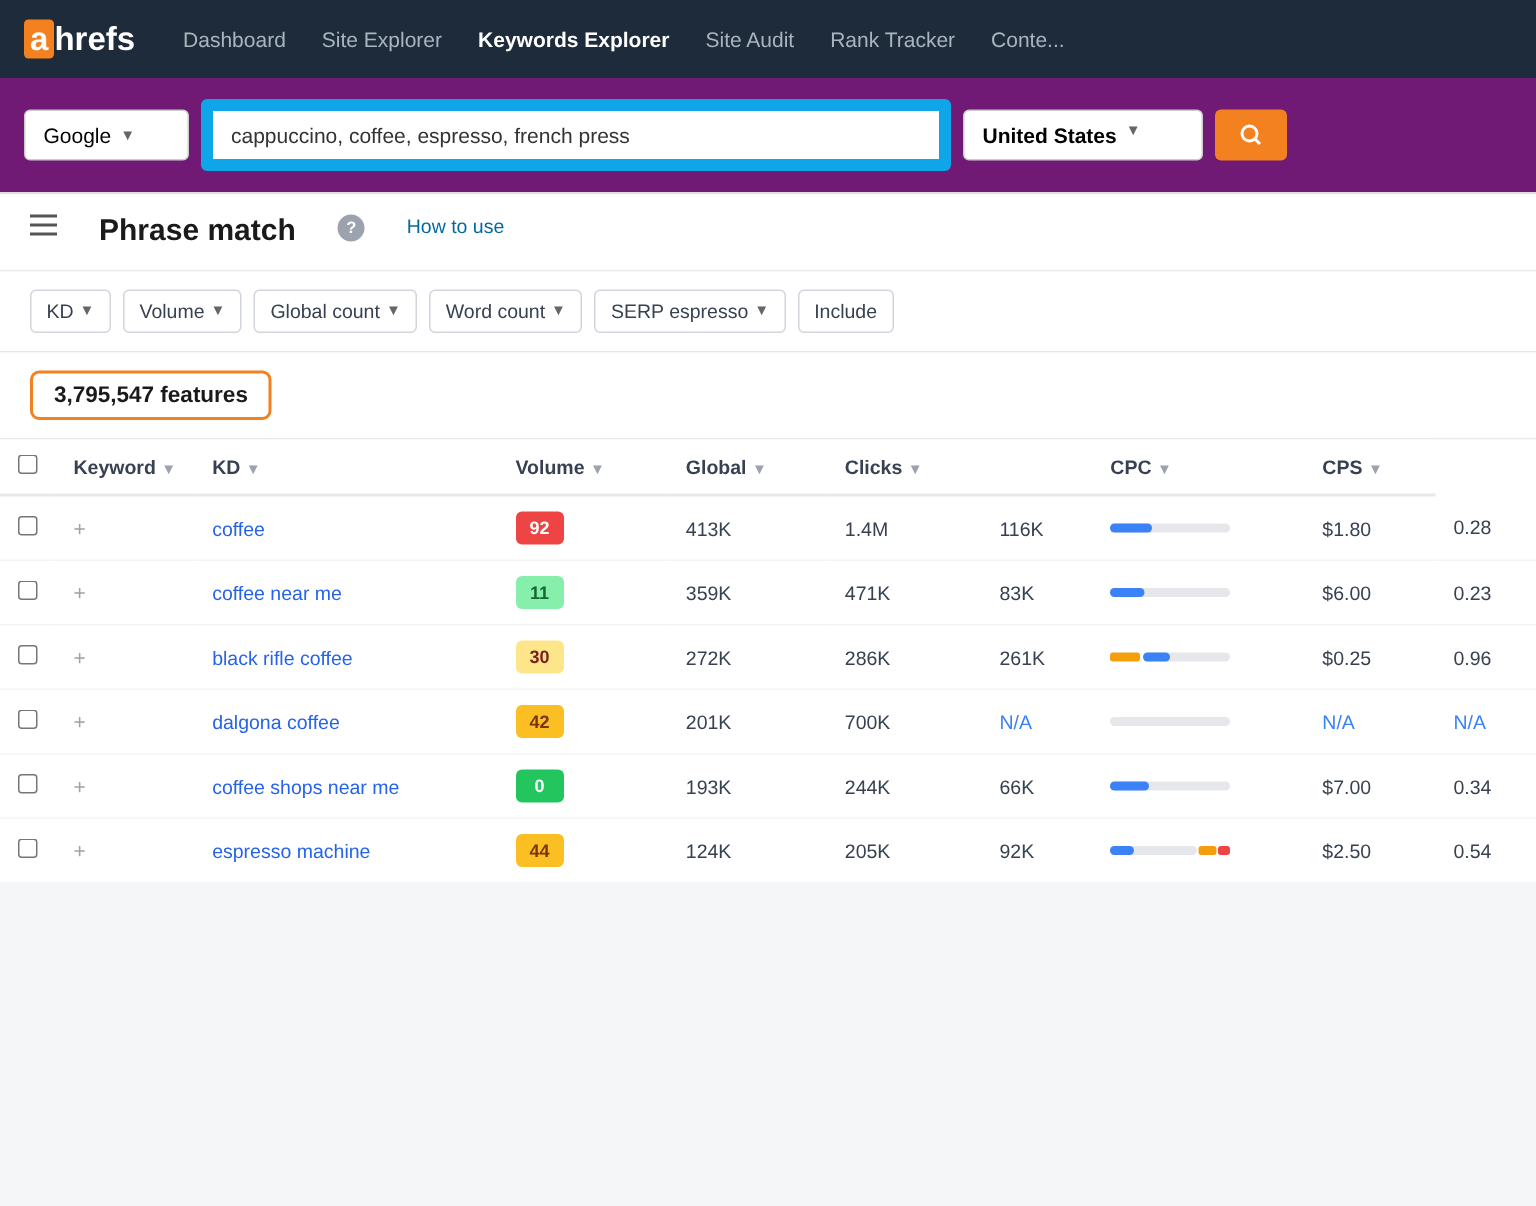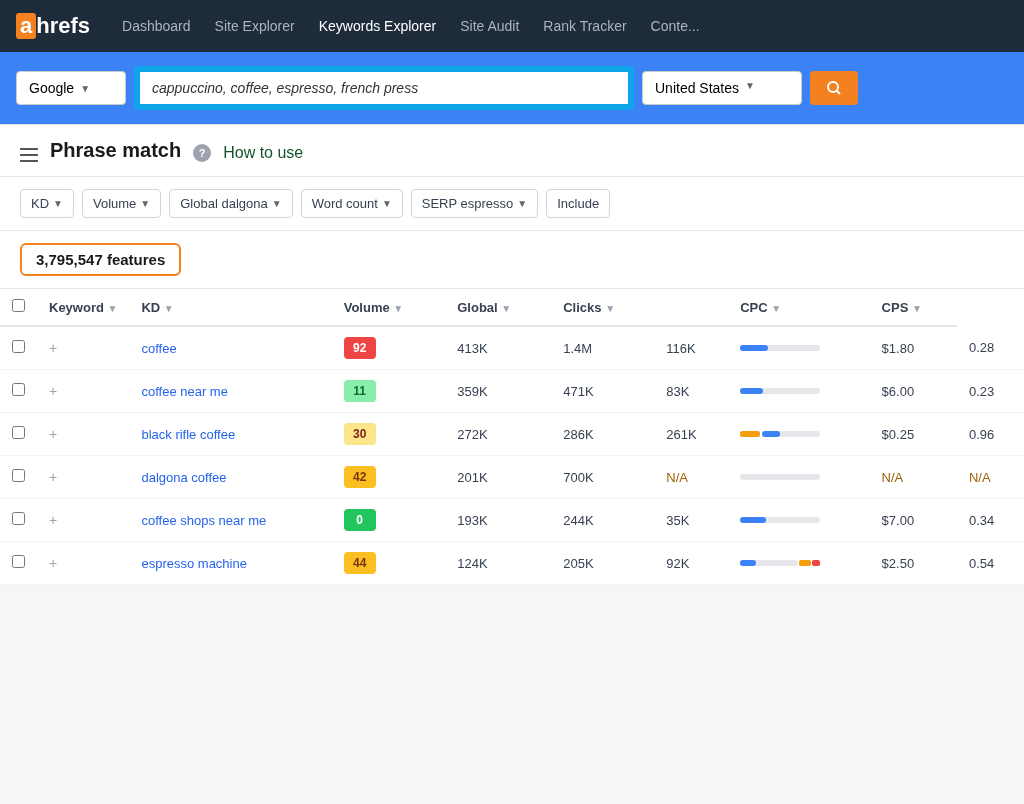--- a/index.html
+++ b/index.html
@@ -29,81 +29,81 @@
       line-height: 1;
     }
     .logo-hrefs { color: white; font-weight: 700; font-size: 22px; }
     .nav-item {
       color: #aab4be;
       font-size: 14px;
       cursor: pointer;
       padding: 4px 0;
       white-space: nowrap;
     }
-    .nav-item.active { color: white; font-weight: 400; }
+    .nav-item.active { color: white; font-weight: 700; }
 
     
     .search-bar {
-      background: #3b82f6;
+      background: #701a75;
       padding: 14px 16px;
       display: flex;
       align-items: center;
       gap: 8px;
       border-bottom: 1px solid #e0e0e0;
     }
     .search-engine-select {
       display: flex; align-items: center; gap: 6px;
       background: white; border: 1px solid #ccc; border-radius: 4px;
       padding: 8px 12px; cursor: pointer; font-size: 14px;
       min-width: 110px;
     }
     .search-engine-select span { flex: 1; }
     .chevron-down { font-size: 10px; color: #666; }
 
     .search-input-wrap {
       flex: 1;
-      border: 6px solid #0ea5e9;
+      border: 8px solid #0ea5e9;
       border-radius: 4px;
       background: white;
       padding: 8px 12px;
       font-size: 14px;
       color: #333;
       max-width: 500px;
-      font-style: italic;
     }
 
     .country-select {
       display: flex; align-items: flex-start; gap: 6px;
       background: white; border: 1px solid #ccc; border-radius: 4px;
       padding: 8px 12px; cursor: pointer; font-size: 14px;
       min-width: 160px;
+      font-weight: bold;
     }
 
     .search-btn {
       background: #f48120; border: none; border-radius: 4px;
       padding: 9px 16px; cursor: pointer; color: white; font-size: 16px;
       display: flex; align-items: center; justify-content: center;
     }
 
     
     .phrase-match-header {
       background: white;
       padding: 14px 20px;
-      display: flex; align-items: flex-end; gap: 12px;
+      display: flex; align-items: flex-start; gap: 28px;
       border-bottom: 1px solid #e5e7eb;
     }
     .hamburger { display: flex; flex-direction: column; gap: 4px; cursor: pointer; }
     .hamburger span { width: 18px; height: 2px; background: #555; display: block; }
     .phrase-match-title { font-size: 20px; font-weight: 700; color: #1a1a1a; }
     .help-icon {
       width: 18px; height: 18px; border-radius: 50%; background: #9ca3af;
       color: white; font-size: 11px; display: flex; align-items: center; justify-content: center;
       cursor: pointer; font-weight: 700;
     }
-    .how-to-use { color: #14532d; font-size: 16px; cursor: pointer; }
+    .how-to-use { color: #0369a1; font-size: 13px; cursor: pointer; }
 
     
     .filters-bar {
       background: white;
       padding: 12px 20px;
       display: flex; align-items: center; gap: 8px;
       border-bottom: 1px solid #e5e7eb;
     }
     .filter-btn {
       display: flex; align-items: center; gap: 4px;
@@ -151,21 +151,21 @@
       display: inline-flex; align-items: center; justify-content: center;
       width: 32px; height: 22px; border-radius: 4px;
       font-size: 12px; font-weight: 700; color: white;
     }
     .kd-red { background: #ef4444; }
     .kd-green-light { background: #86efac; color: #166534; }
     .kd-yellow { background: #fde68a; color: #7f1d1d; }
     .kd-yellow-mid { background: #fbbf24; color: #78350f; }
     .kd-green-dark { background: #22c55e; color: white; }
 
-    .na-text { color: #a16207; }
+    .na-text { color: #3b82f6; }
 
     .col-checkbox { width: 30px; }
     .col-add { width: 24px; color: #9ca3af; cursor: pointer; }
     .sort-icon { font-size: 10px; color: #9ca3af; }
   </style>
 </head>
 <body>
 
 <nav class="top-nav">
   <div class="logo">
@@ -212,21 +212,21 @@
 <div class="filters-bar">
   <button class="filter-btn">
     <span>KD</span>
     <span class="chevron-down">▼</span>
   </button>
   <button class="filter-btn">
     <span>Volume</span>
     <span class="chevron-down">▼</span>
   </button>
   <button class="filter-btn">
-    <span>Global dalgona</span>
+    <span>Global count</span>
     <span class="chevron-down">▼</span>
   </button>
   <button class="filter-btn">
     <span>Word count</span>
     <span class="chevron-down">▼</span>
   </button>
   <button class="filter-btn">
     <span>SERP espresso</span>
     <span class="chevron-down">▼</span>
   </button>
@@ -338,21 +338,21 @@
           <td><span class="na-text">N/A</span></td>
           <td><span class="na-text">N/A</span></td>
         </tr>
         <tr>
           <td class="col-checkbox"><input type="checkbox" style=""></td>
           <td class="col-add"><span style="color:#9ca3af;font-size:14px;cursor:pointer;">+</span></td>
           <td><a class="keyword-link">coffee shops near me</a></td>
           <td><span class="kd-badge kd-green-dark">0</span></td>
           <td>193K</td>
           <td>244K</td>
-          <td>35K</td>
+          <td>66K</td>
           <td>
       <div style="width:80px;height:6px;background:#e5e7eb;border-radius:3px;position:relative;">
         <div style="position:absolute;top:0;left:0;height:100%;width:32%;background:#3b82f6;border-radius:3px;"></div>
       </div>
           </td>
           <td>$7.00</td>
           <td>0.34</td>
         </tr>
         <tr>
           <td class="col-checkbox"><input type="checkbox" style=""></td>

